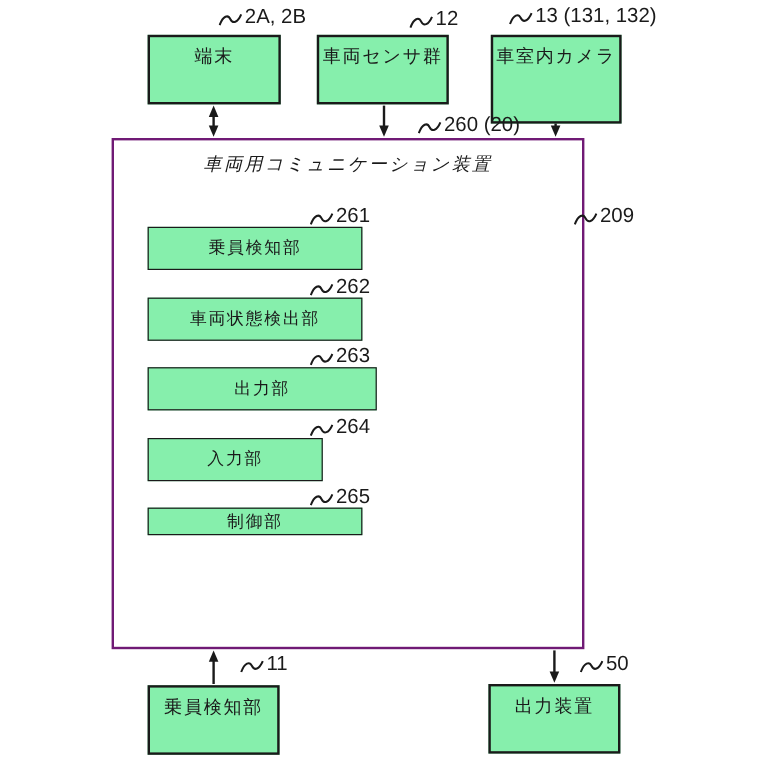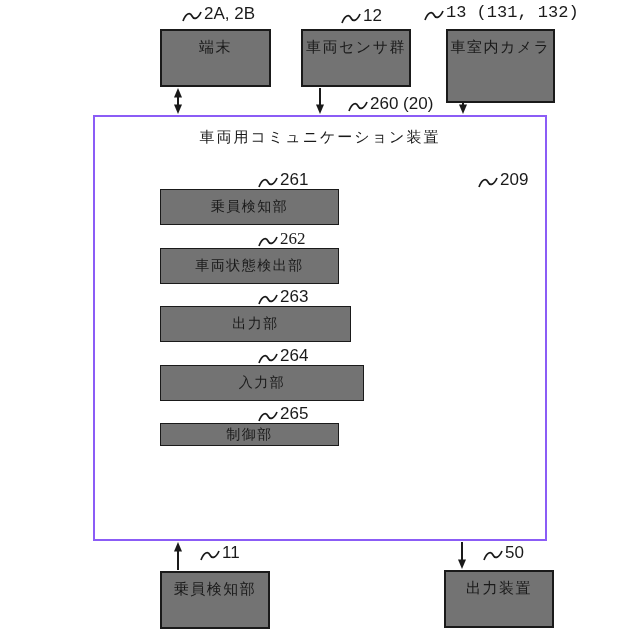--- a/index.html
+++ b/index.html
@@ -1,31 +1,31 @@
 <!DOCTYPE html>
 <html><head>
 <meta charset="utf-8">
 <style>
   html,body{margin:0;padding:0;background:#fff;}
   #canvas{
     position:relative;width:640px;height:640px;background:#ffffff;
     font-family:"Liberation Sans","DejaVu Sans",sans-serif;color:#1a1a1a;overflow:hidden;
   }
   .box{
-    position:absolute;border:2px solid #1a1a1a;background:#737373;
-    box-sizing:border-box;display:flex;justify-content:center;margin-left:37px;
+    position:absolute;border:2px solid #1a1a1a;background:#86efac;
+    box-sizing:border-box;display:flex;justify-content:center;
   }
   .box.toppad{align-items:flex-start;padding-top:7px;}
   .box.vcenter{align-items:center;}
   .box.inner{border-width:1.5px;}
   .jp{font-size:15px;letter-spacing:1.5px;white-space:nowrap;}
   .jp.small{font-size:14px;}
   .main-box{
-    position:absolute;left:93px;top:115px;width:454px;height:426px;
-    border:2px solid #8b5cf6;box-sizing:border-box;background:#ffffff;
+    position:absolute;left:93px;top:115px;width:394px;height:426px;
+    border:2px solid #701a75;box-sizing:border-box;background:#ffffff;font-style:italic;
   }
   .main-title{
     position:absolute;top:11px;left:0;width:100%;text-align:center;
     font-size:15px;letter-spacing:2px;white-space:nowrap;
   }
   .ref{
     position:absolute;display:flex;align-items:flex-start;gap:2px;white-space:nowrap;
   }
   .refnum{font-size:17px;line-height:1.1;}
   .squig{margin-top:5px;flex:0 0 auto;}
@@ -76,21 +76,21 @@
 
   <div class="box inner vcenter" style="left:123px;top:248px;width:179px;height:36px;">
     <span class="jp small">車両状態検出部</span>
   </div>
   <div class="box inner vcenter" style="left:123px;top:189px;width:179px;height:36px;">
     <span class="jp small">乗員検知部</span>
   </div>
   <div class="box inner vcenter" style="left:123px;top:306px;width:191px;height:36px;">
     <span class="jp small">出力部</span>
   </div>
-  <div class="box inner vcenter" style="left:123px;top:365px;width:204px;height:36px;">
+  <div class="box inner vcenter" style="left:123px;top:365px;width:146px;height:36px;">
     <span class="jp small">入力部</span>
   </div>
   <div class="box inner vcenter" style="left:123px;top:423px;width:179px;height:23px;">
     <span class="jp small">制御部</span>
   </div>
 
 
   <div class="box toppad" style="left:123px;top:571px;width:110px;height:58px;">
     <span class="jp">乗員検知部</span>
   </div>
@@ -103,21 +103,21 @@
         <path d="M1 11 C4 3, 8 2, 10 6 C12 10, 16 9, 19 2" stroke="#1a1a1a" stroke-width="1.7" fill="none"></path>
       </svg>
     <span class="refnum">2A, 2B</span>
   </div>
   <div class="ref" style="left:341px;top:7px;">
     <svg class="squig" width="20" height="13" viewBox="0 0 20 13">
         <path d="M1 11 C4 3, 8 2, 10 6 C12 10, 16 9, 19 2" stroke="#1a1a1a" stroke-width="1.7" fill="none"></path>
       </svg>
     <span class="refnum">12</span>
   </div>
-  <div class="ref" style="left:424px;top:4px;font-family:Liberation Mono, monospace;">
+  <div class="ref" style="left:424px;top:4px;">
     <svg class="squig" width="20" height="13" viewBox="0 0 20 13">
         <path d="M1 11 C4 3, 8 2, 10 6 C12 10, 16 9, 19 2" stroke="#1a1a1a" stroke-width="1.7" fill="none"></path>
       </svg>
     <span class="refnum">13 (131, 132)</span>
   </div>
   <div class="ref" style="left:348px;top:95px;">
     <svg class="squig" width="20" height="13" viewBox="0 0 20 13">
         <path d="M1 11 C4 3, 8 2, 10 6 C12 10, 16 9, 19 2" stroke="#1a1a1a" stroke-width="1.7" fill="none"></path>
       </svg>
     <span class="refnum">260 (20)</span>
@@ -127,21 +127,21 @@
         <path d="M1 11 C4 3, 8 2, 10 6 C12 10, 16 9, 19 2" stroke="#1a1a1a" stroke-width="1.7" fill="none"></path>
       </svg>
     <span class="refnum">261</span>
   </div>
   <div class="ref" style="left:478px;top:171px;">
     <svg class="squig" width="20" height="13" viewBox="0 0 20 13">
         <path d="M1 11 C4 3, 8 2, 10 6 C12 10, 16 9, 19 2" stroke="#1a1a1a" stroke-width="1.7" fill="none"></path>
       </svg>
     <span class="refnum">209</span>
   </div>
-  <div class="ref" style="left:258px;top:230px;font-family:Liberation Serif, serif;">
+  <div class="ref" style="left:258px;top:230px;">
     <svg class="squig" width="20" height="13" viewBox="0 0 20 13">
         <path d="M1 11 C4 3, 8 2, 10 6 C12 10, 16 9, 19 2" stroke="#1a1a1a" stroke-width="1.7" fill="none"></path>
       </svg>
     <span class="refnum">262</span>
   </div>
   <div class="ref" style="left:258px;top:288px;">
     <svg class="squig" width="20" height="13" viewBox="0 0 20 13">
         <path d="M1 11 C4 3, 8 2, 10 6 C12 10, 16 9, 19 2" stroke="#1a1a1a" stroke-width="1.7" fill="none"></path>
       </svg>
     <span class="refnum">263</span>

